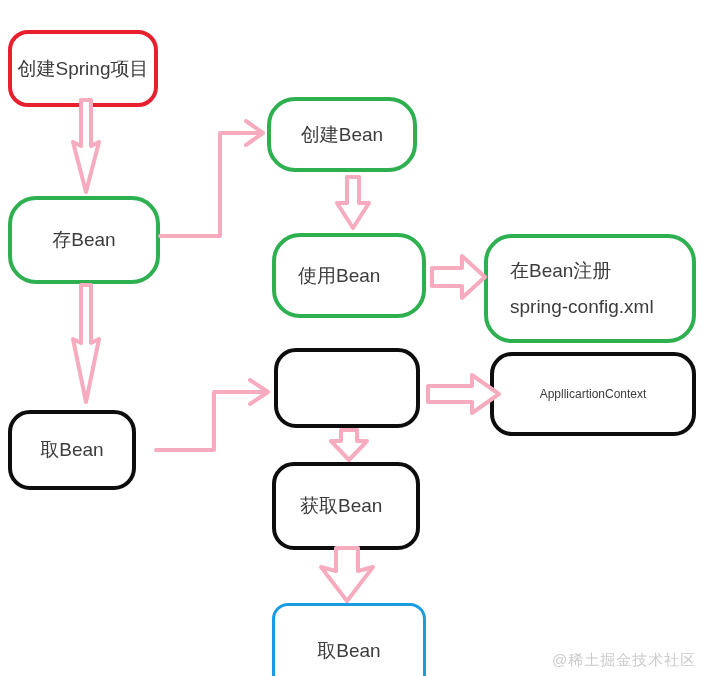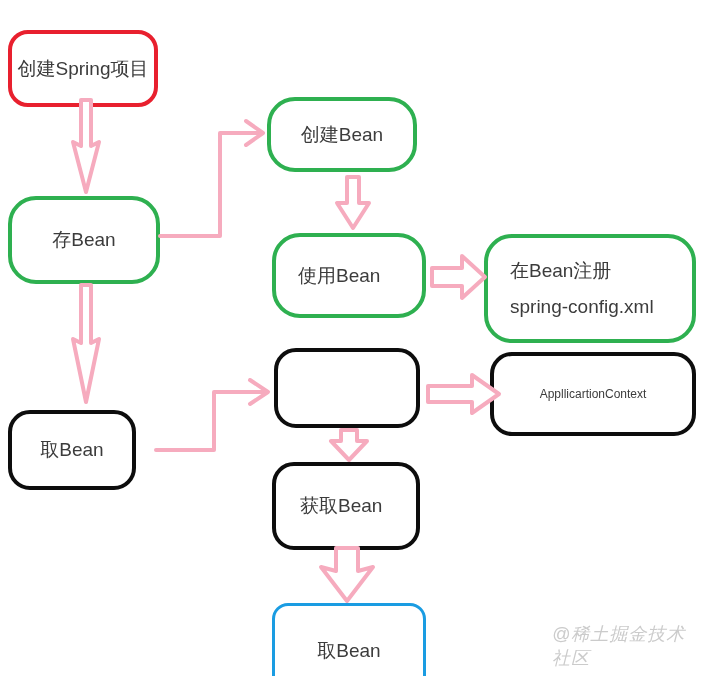--- a/index.html
+++ b/index.html
@@ -30,22 +30,22 @@
   #n7{left:274px;top:348px; width:146px;height:80px;line-height:36px;}
   #n8{left:490px;top:352px; width:206px;height:84px;font-size:12px;}
   #n9{left:272px;top:462px; width:148px;height:88px;line-height:36px;padding-left:24px;}
   #n10{left:272px;top:603px;width:154px;height:95px;}
 
   .arrow{position:absolute;}
   .arrow-shape{fill:#fff;stroke:var(--pink,#f6abbe);stroke-width:4;stroke-linejoin:round;}
   .arrow-line{fill:none;stroke:var(--pink,#f6abbe);stroke-width:4;stroke-linejoin:round;stroke-linecap:round;}
 
   #watermark{
-    position:absolute;left:552px;top:622px;font-size:18px;
-    color:var(--watermark,#cbcbcb);letter-spacing:1px;font-style:italic;
+    position:absolute;left:552px;top:651px;font-size:15px;
+    color:var(--watermark,#cbcbcb);letter-spacing:1px;
   }
 </style>
 </head>
 <body>
 
 <div id="canvas">
 
   <div id="n1" class="node center b-red">
     <span class="line">创建Spring项目</span>
 

